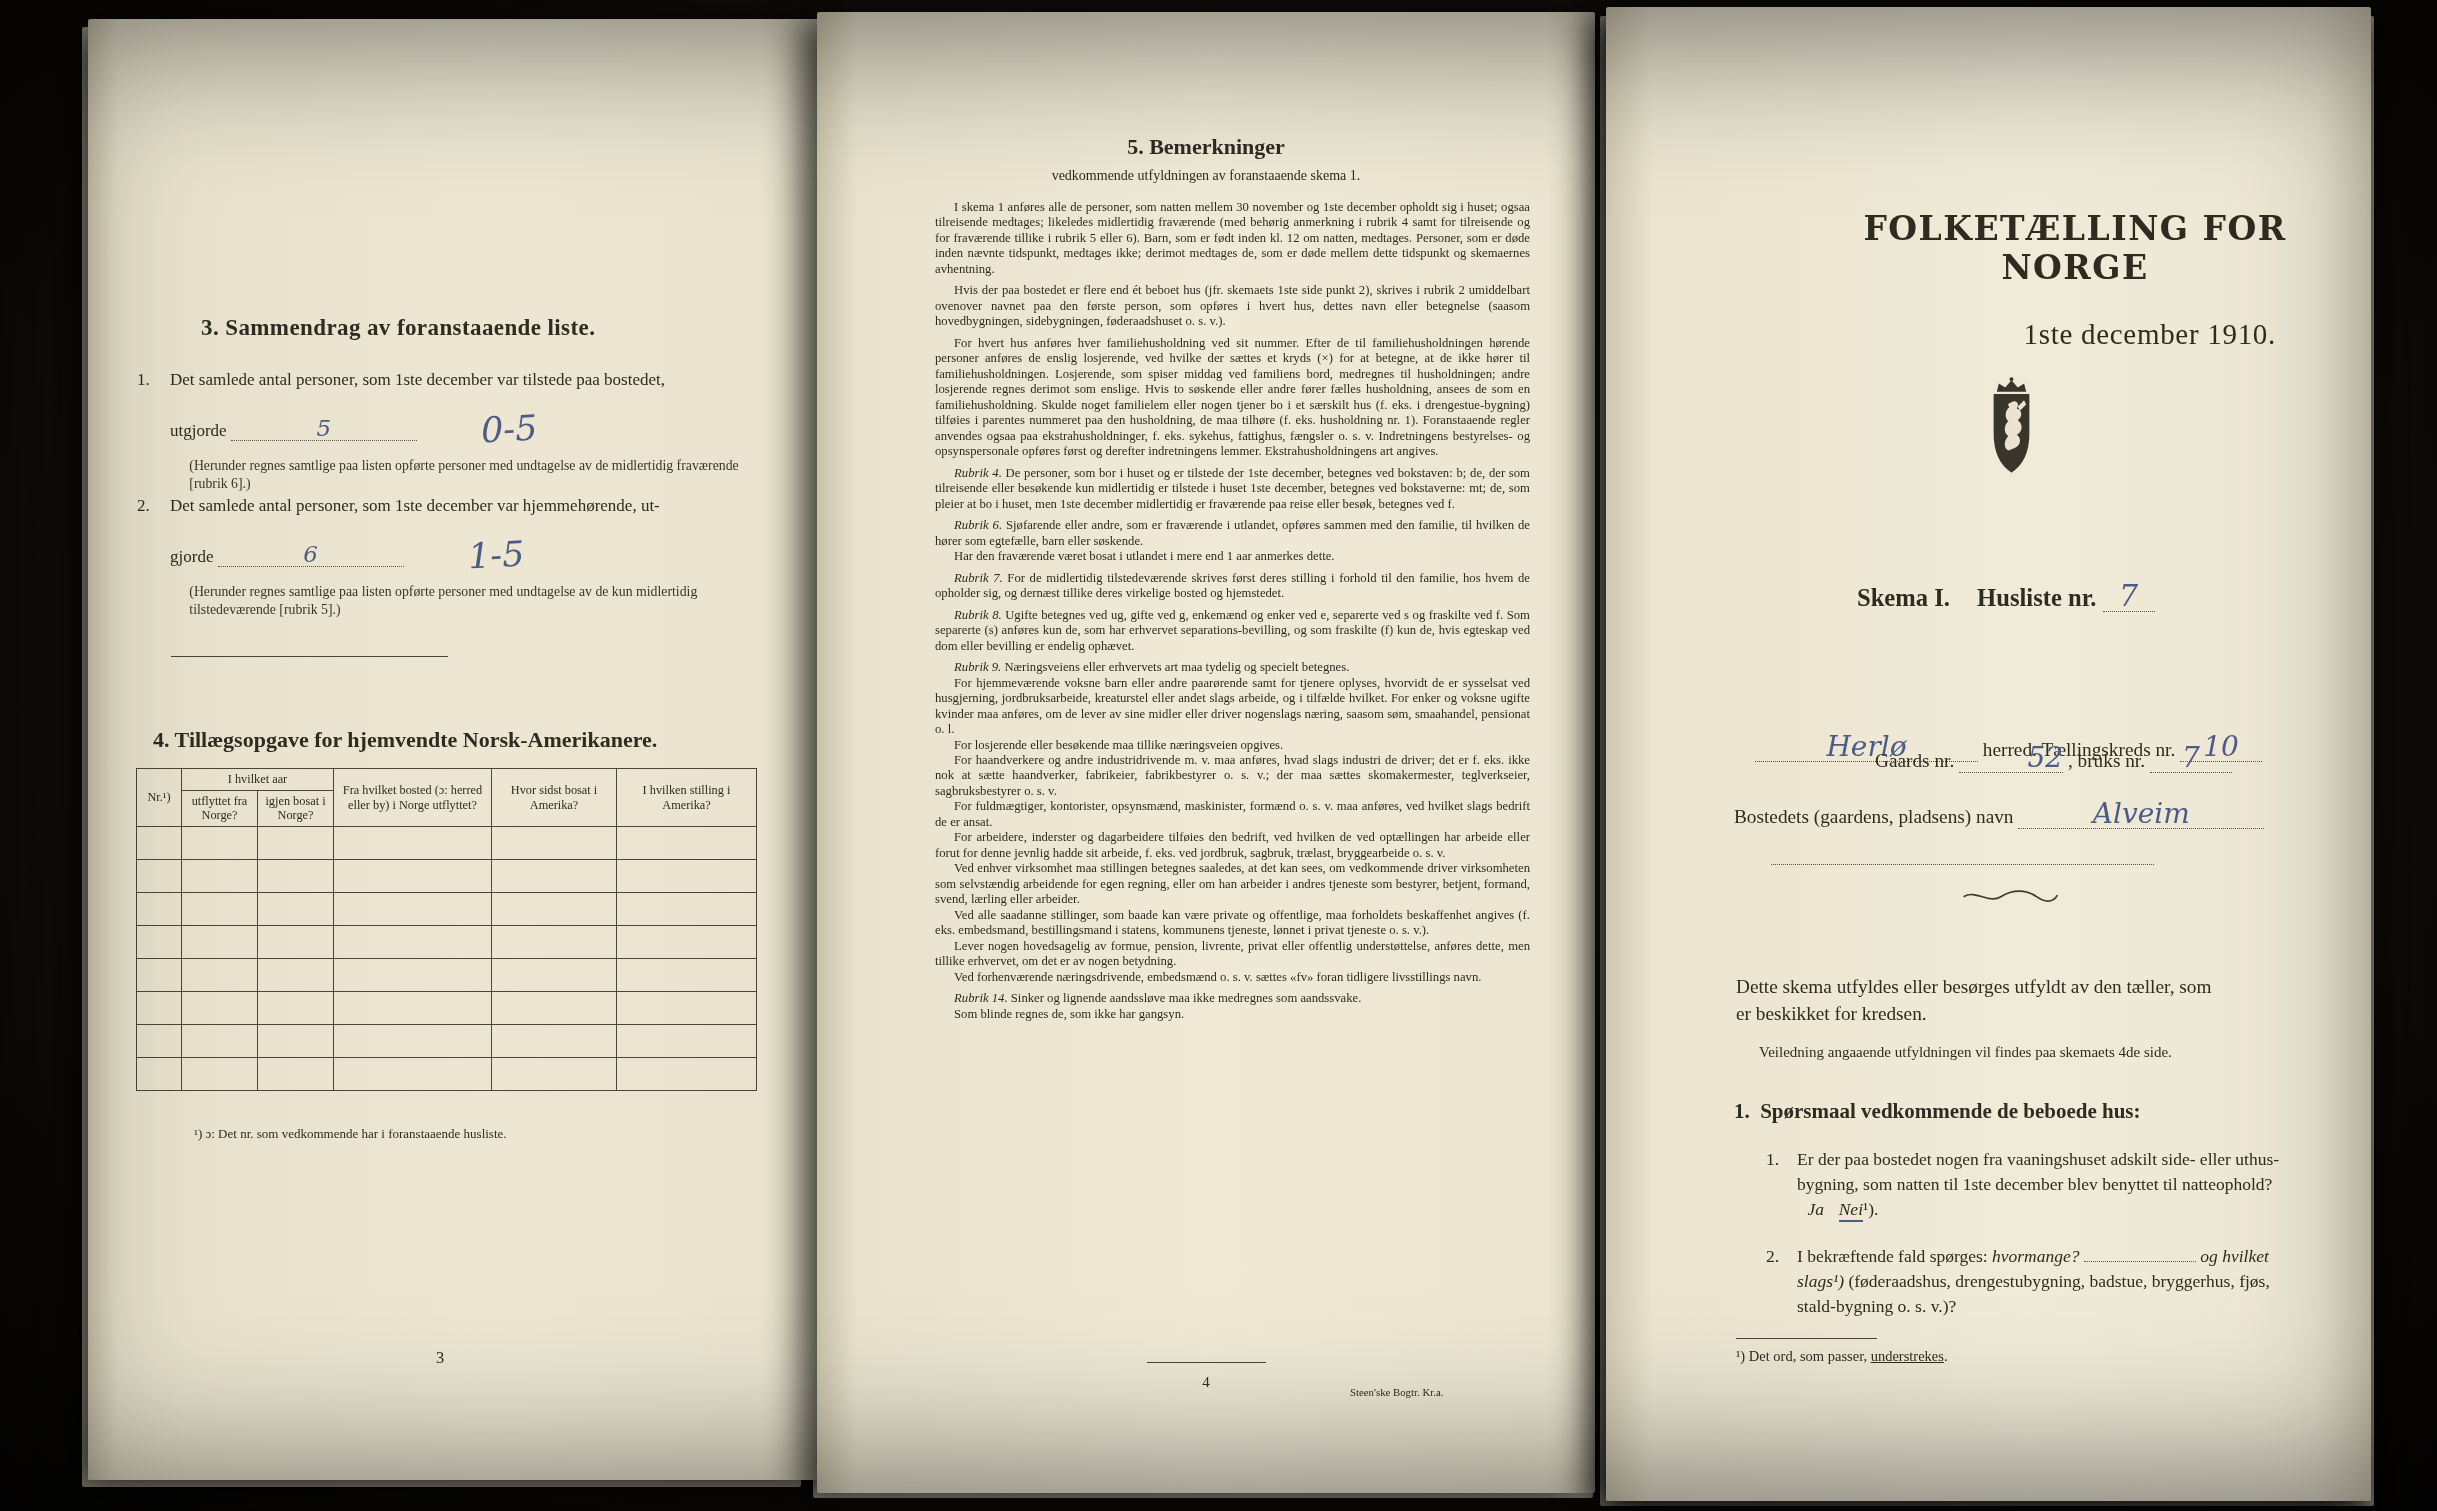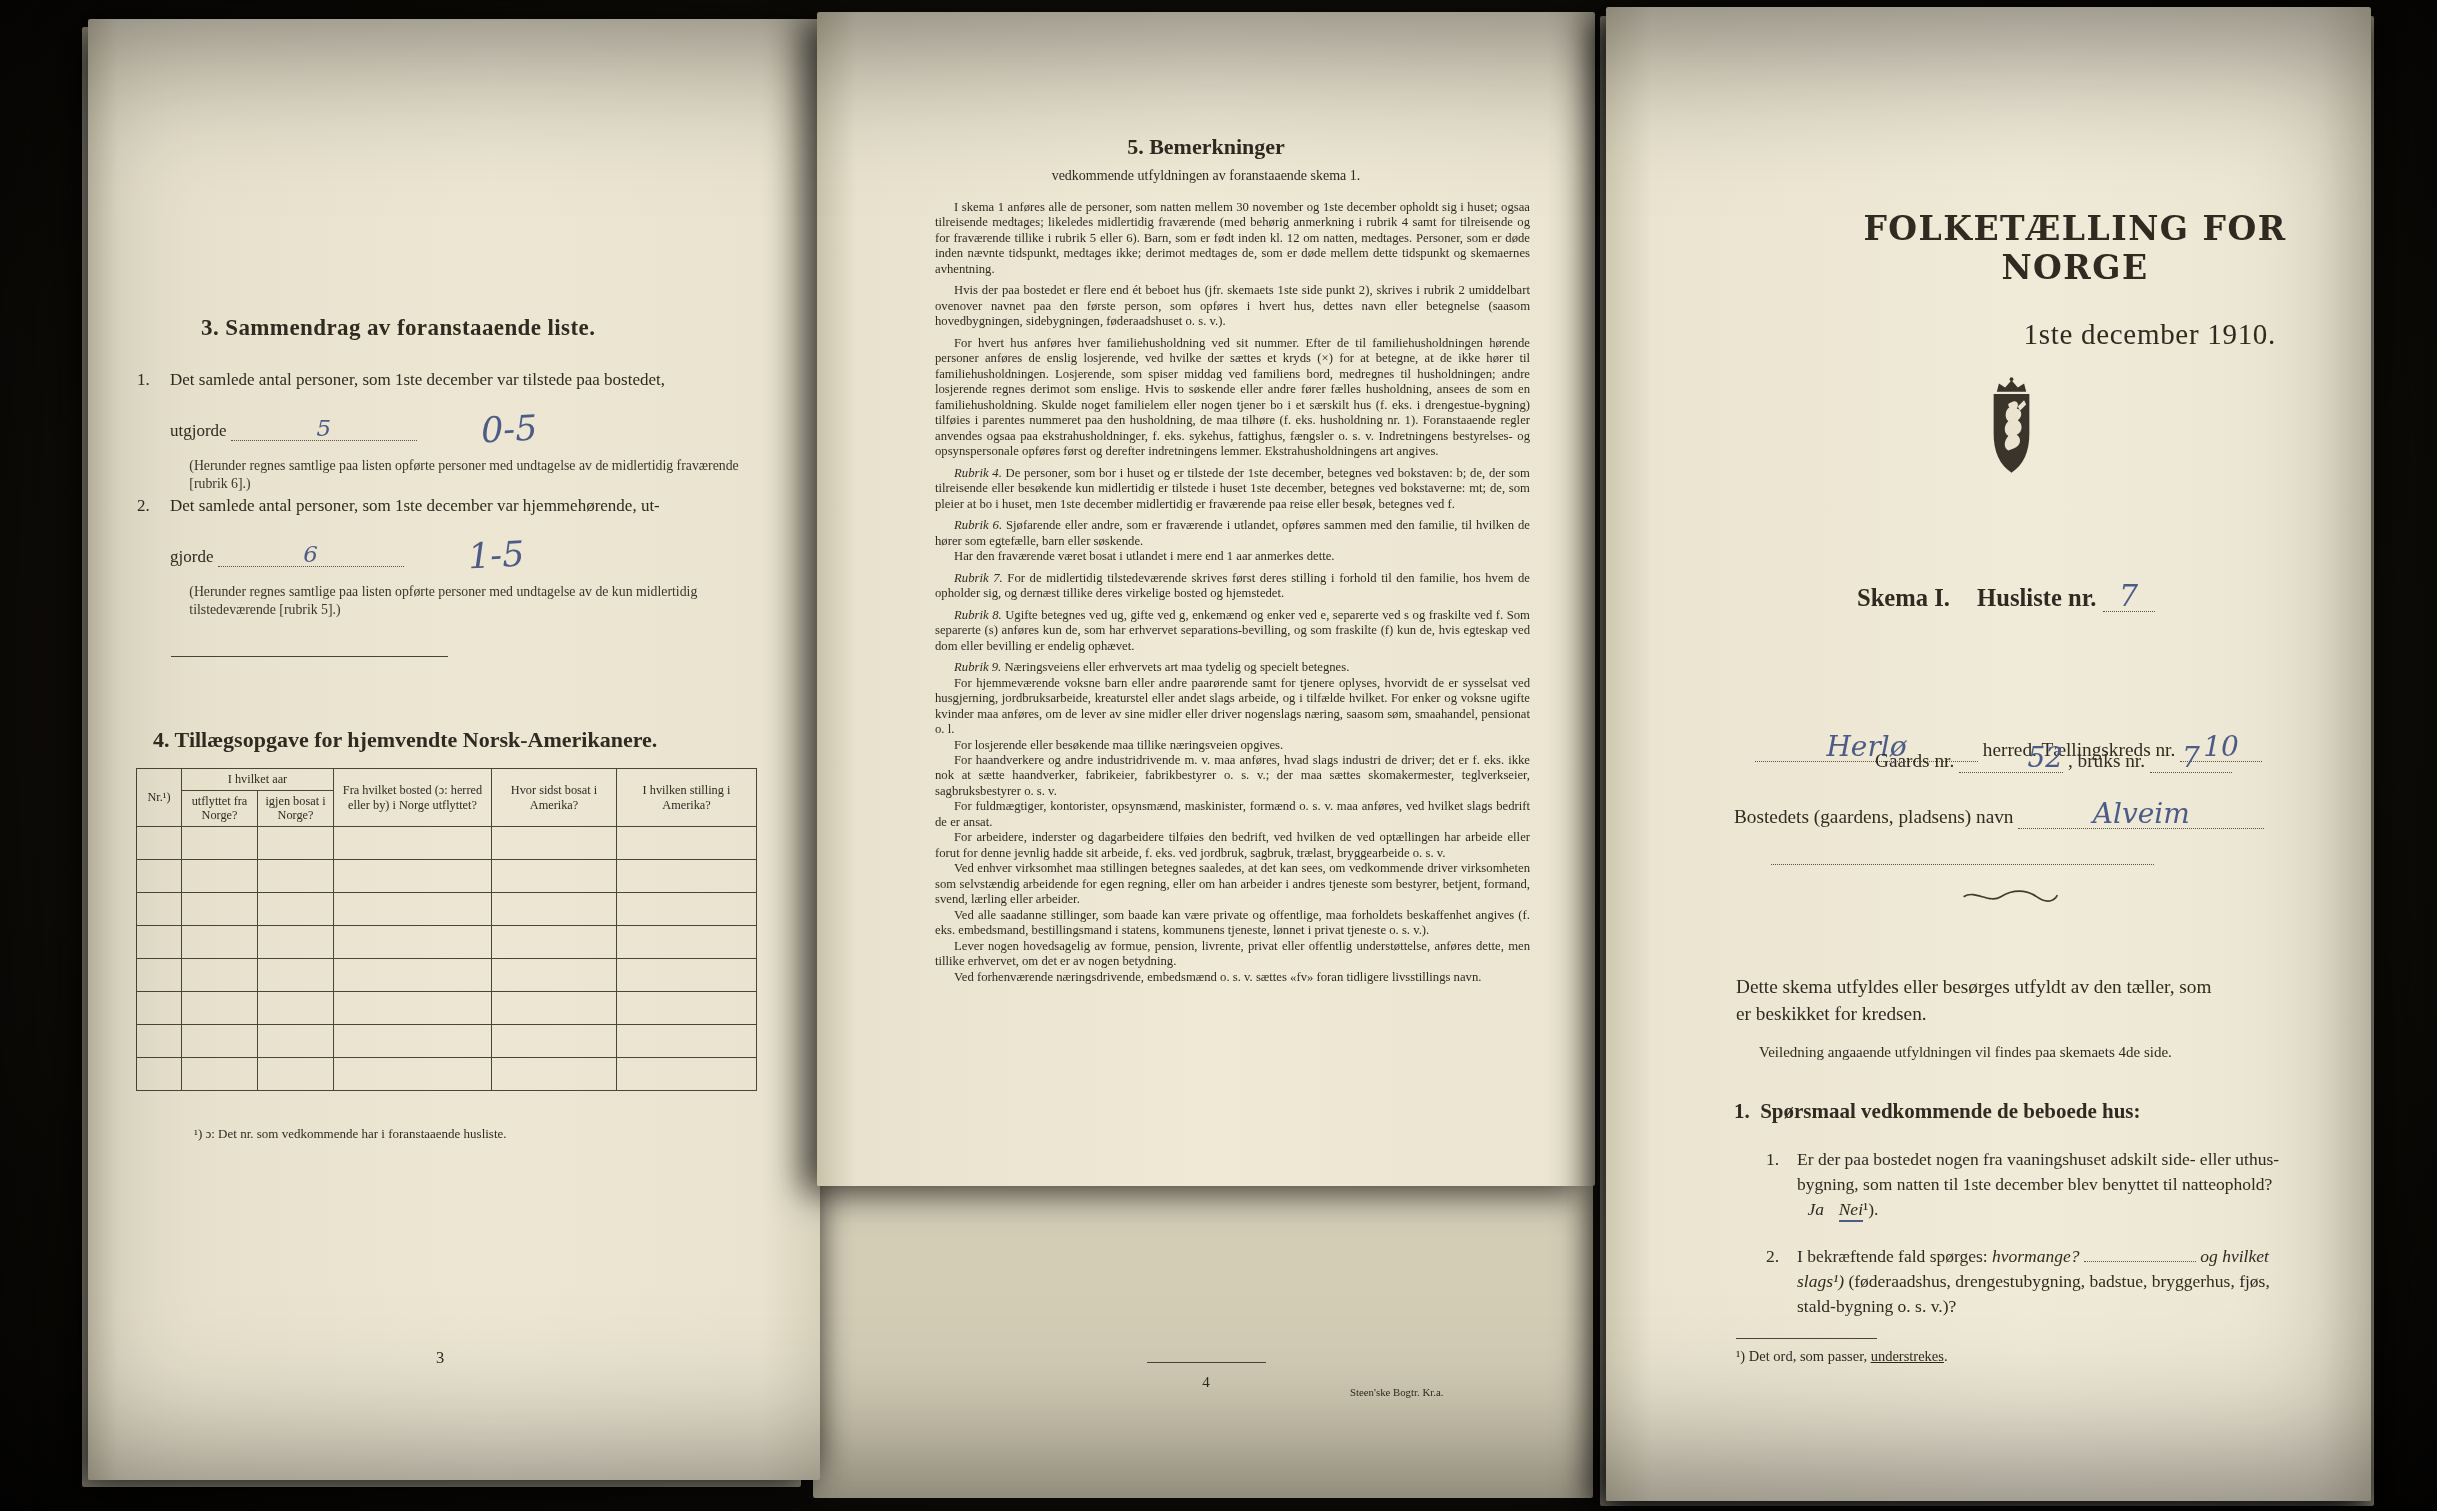--- a/index.html
+++ b/index.html
@@ -10,21 +10,21 @@
   }
   .stack { position:absolute; border-radius:2.2px; }
   .page { position:absolute; border-radius:2.2px; }
   .page-left {
     left:88px; top:19.3px; width:719px; height:1461px;
     background:linear-gradient(90deg,#cdc6ae 0%,#e6e0cb 4%,#ece6d3 55%,#e9e3cf 92%,#d8d2bc 100%);
     box-shadow:-13.4px 9px 37px rgba(0,0,0,.75), 13.4px 0 30px -13.4px rgba(0,0,0,.5);
     padding-left:13px;
   }
   .page-middle {
-    left:817px; top:12px; width:778px; height:1174px;
+    left:817px; top:12px; width:778px; height:1481px;
     background:linear-gradient(90deg,#c9c2a9 0%,#e8e2ce 5%,#efe9d6 50%,#ebe5d1 94%,#dbd4bf 100%);
     box-shadow:-15px 7.4px 34px rgba(0,0,0,.7);
   }
   .page-right {
     left:1606px; top:7.4px; width:765px; height:1494px;
     background:linear-gradient(90deg,#cfc8b0 0%,#eae4d0 6%,#f0ead8 55%,#ece6d3 93%,#ddd6c0 100%);
     box-shadow:-16.4px 7.4px 34px rgba(0,0,0,.7), 0 12px 33px rgba(0,0,0,.8);
   }
   .vignette { position:absolute; inset:0; pointer-events:none;
     box-shadow: inset 0 0 149px 37px rgba(0,0,0,.5); z-index:50; }
@@ -279,20 +279,26 @@
             <p>For losjerende eller besøkende maa tillike næringsveien opgives.</p>
             <p>For haandverkere og andre industridrivende m. v. maa anføres, hvad slags industri de driver; det er f. eks. ikke nok at sætte haandverker, fabrikeier, fabrikbestyrer o. s. v.; der maa sættes skomakermester, teglverkseier, sagbruksbestyrer o. s. v.</p>
             <p>For fuldmægtiger, kontorister, opsynsmænd, maskinister, formænd o. s. v. maa anføres, ved hvilket slags bedrift de er ansat.</p>
             <p>For arbeidere, inderster og dagarbeidere tilføies den bedrift, ved hvilken de ved optællingen har arbeide eller forut for denne jevnlig hadde sit arbeide, f. eks. ved jordbruk, sagbruk, trælast, bryggearbeide o. s. v.</p>
             <p>Ved enhver virksomhet maa stillingen betegnes saaledes, at det kan sees, om vedkommende driver virksomheten som selvstændig arbeidende for egen regning, eller om han arbeider i andres tjeneste som bestyrer, betjent, formand, svend, lærling eller arbeider.</p>
             <p>Ved alle saadanne stillinger, som baade kan være private og offentlige, maa forholdets beskaffenhet angives (f. eks. embedsmand, bestillingsmand i statens, kommunens tjeneste, lønnet i privat tjeneste o. s. v.).</p>
             <p>Lever nogen hovedsagelig av formue, pension, livrente, privat eller offentlig understøttelse, anføres dette, men tillike erhvervet, om det er av nogen betydning.</p>
             <p>Ved forhenværende næringsdrivende, embedsmænd o. s. v. sættes «fv» foran tidligere livsstillings navn.</p>
           </div>
         </div>
+        <div class="note">
+          <div class="nbody">
+            <p><i>Rubrik 14.</i> Sinker og lignende aandssløve maa ikke medregnes som aandssvake.</p>
+            <p>Som blinde regnes de, som ikke har gangsyn.</p>
+          </div>
+        </div>
       </div>
     <div class="abs bm-footrule"></div>
     <div class="abs bm-pagenum">4</div>
     <div class="abs bm-printer">Steen'ske Bogtr. Kr.a.</div>
   </div>
 
   <div class="page page-right">
 
     <div class="abs fp-title">FOLKETÆLLING FOR NORGE</div>
     <div class="abs fp-date">1ste december 1910.</div>

